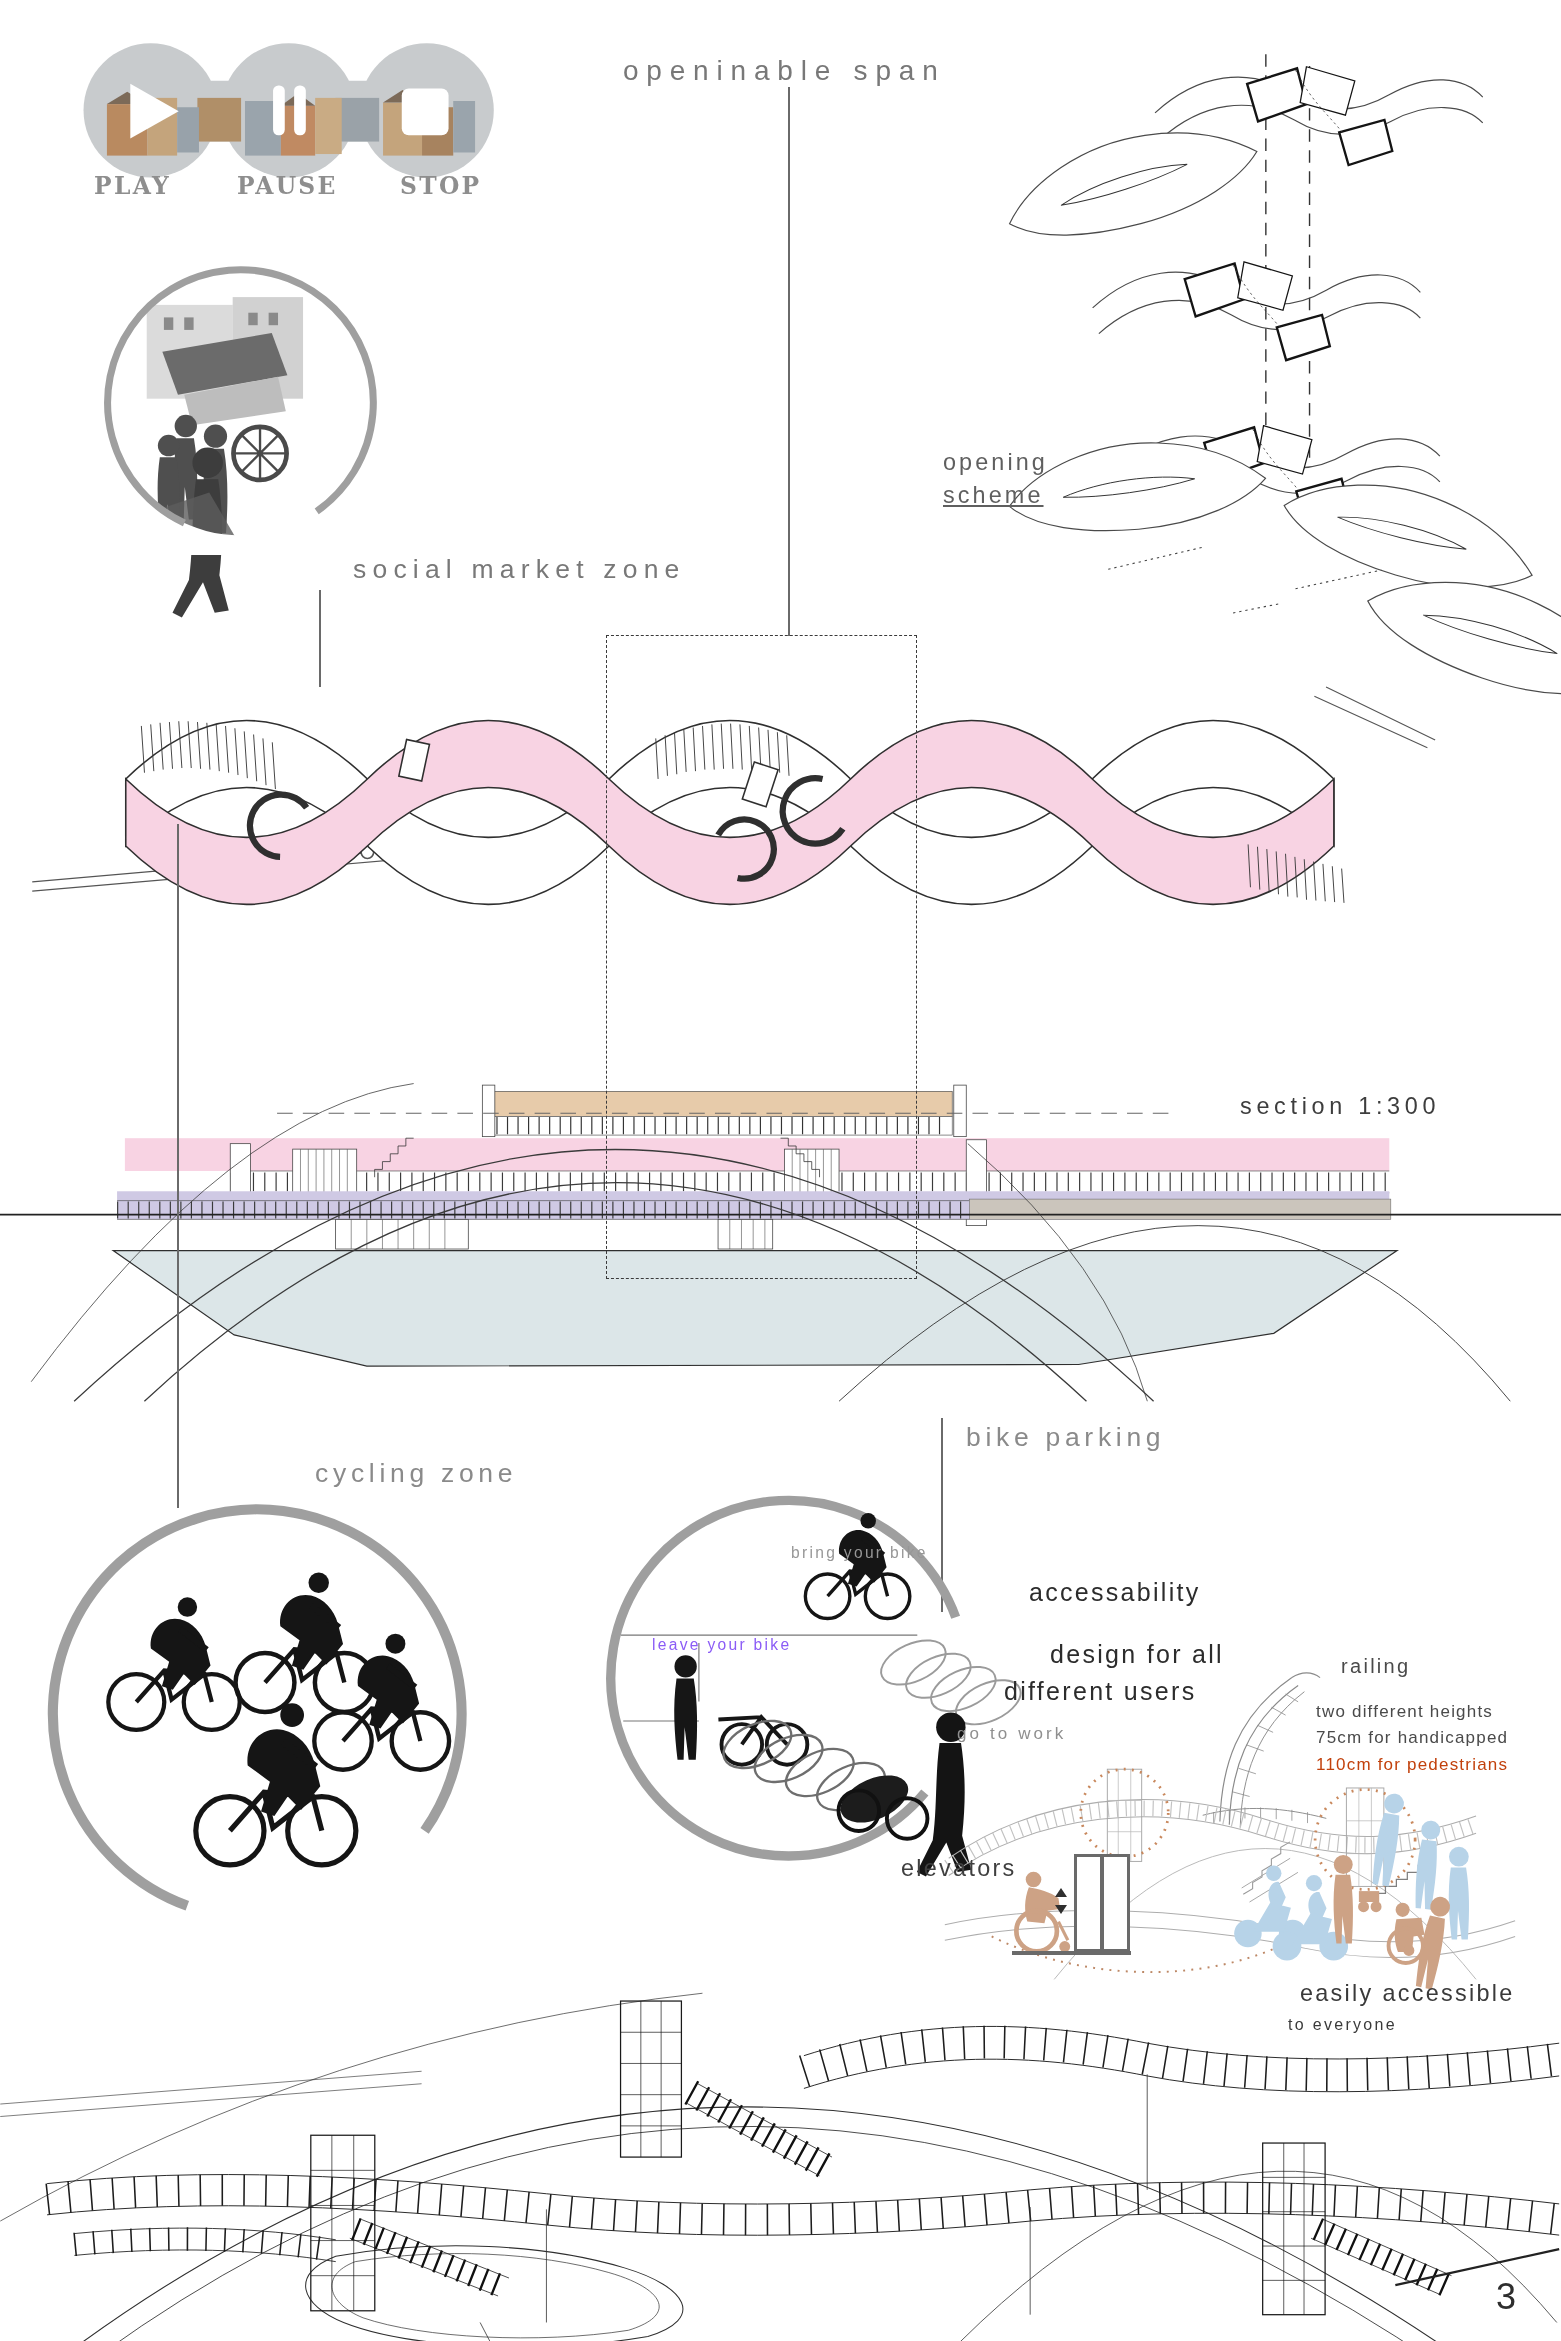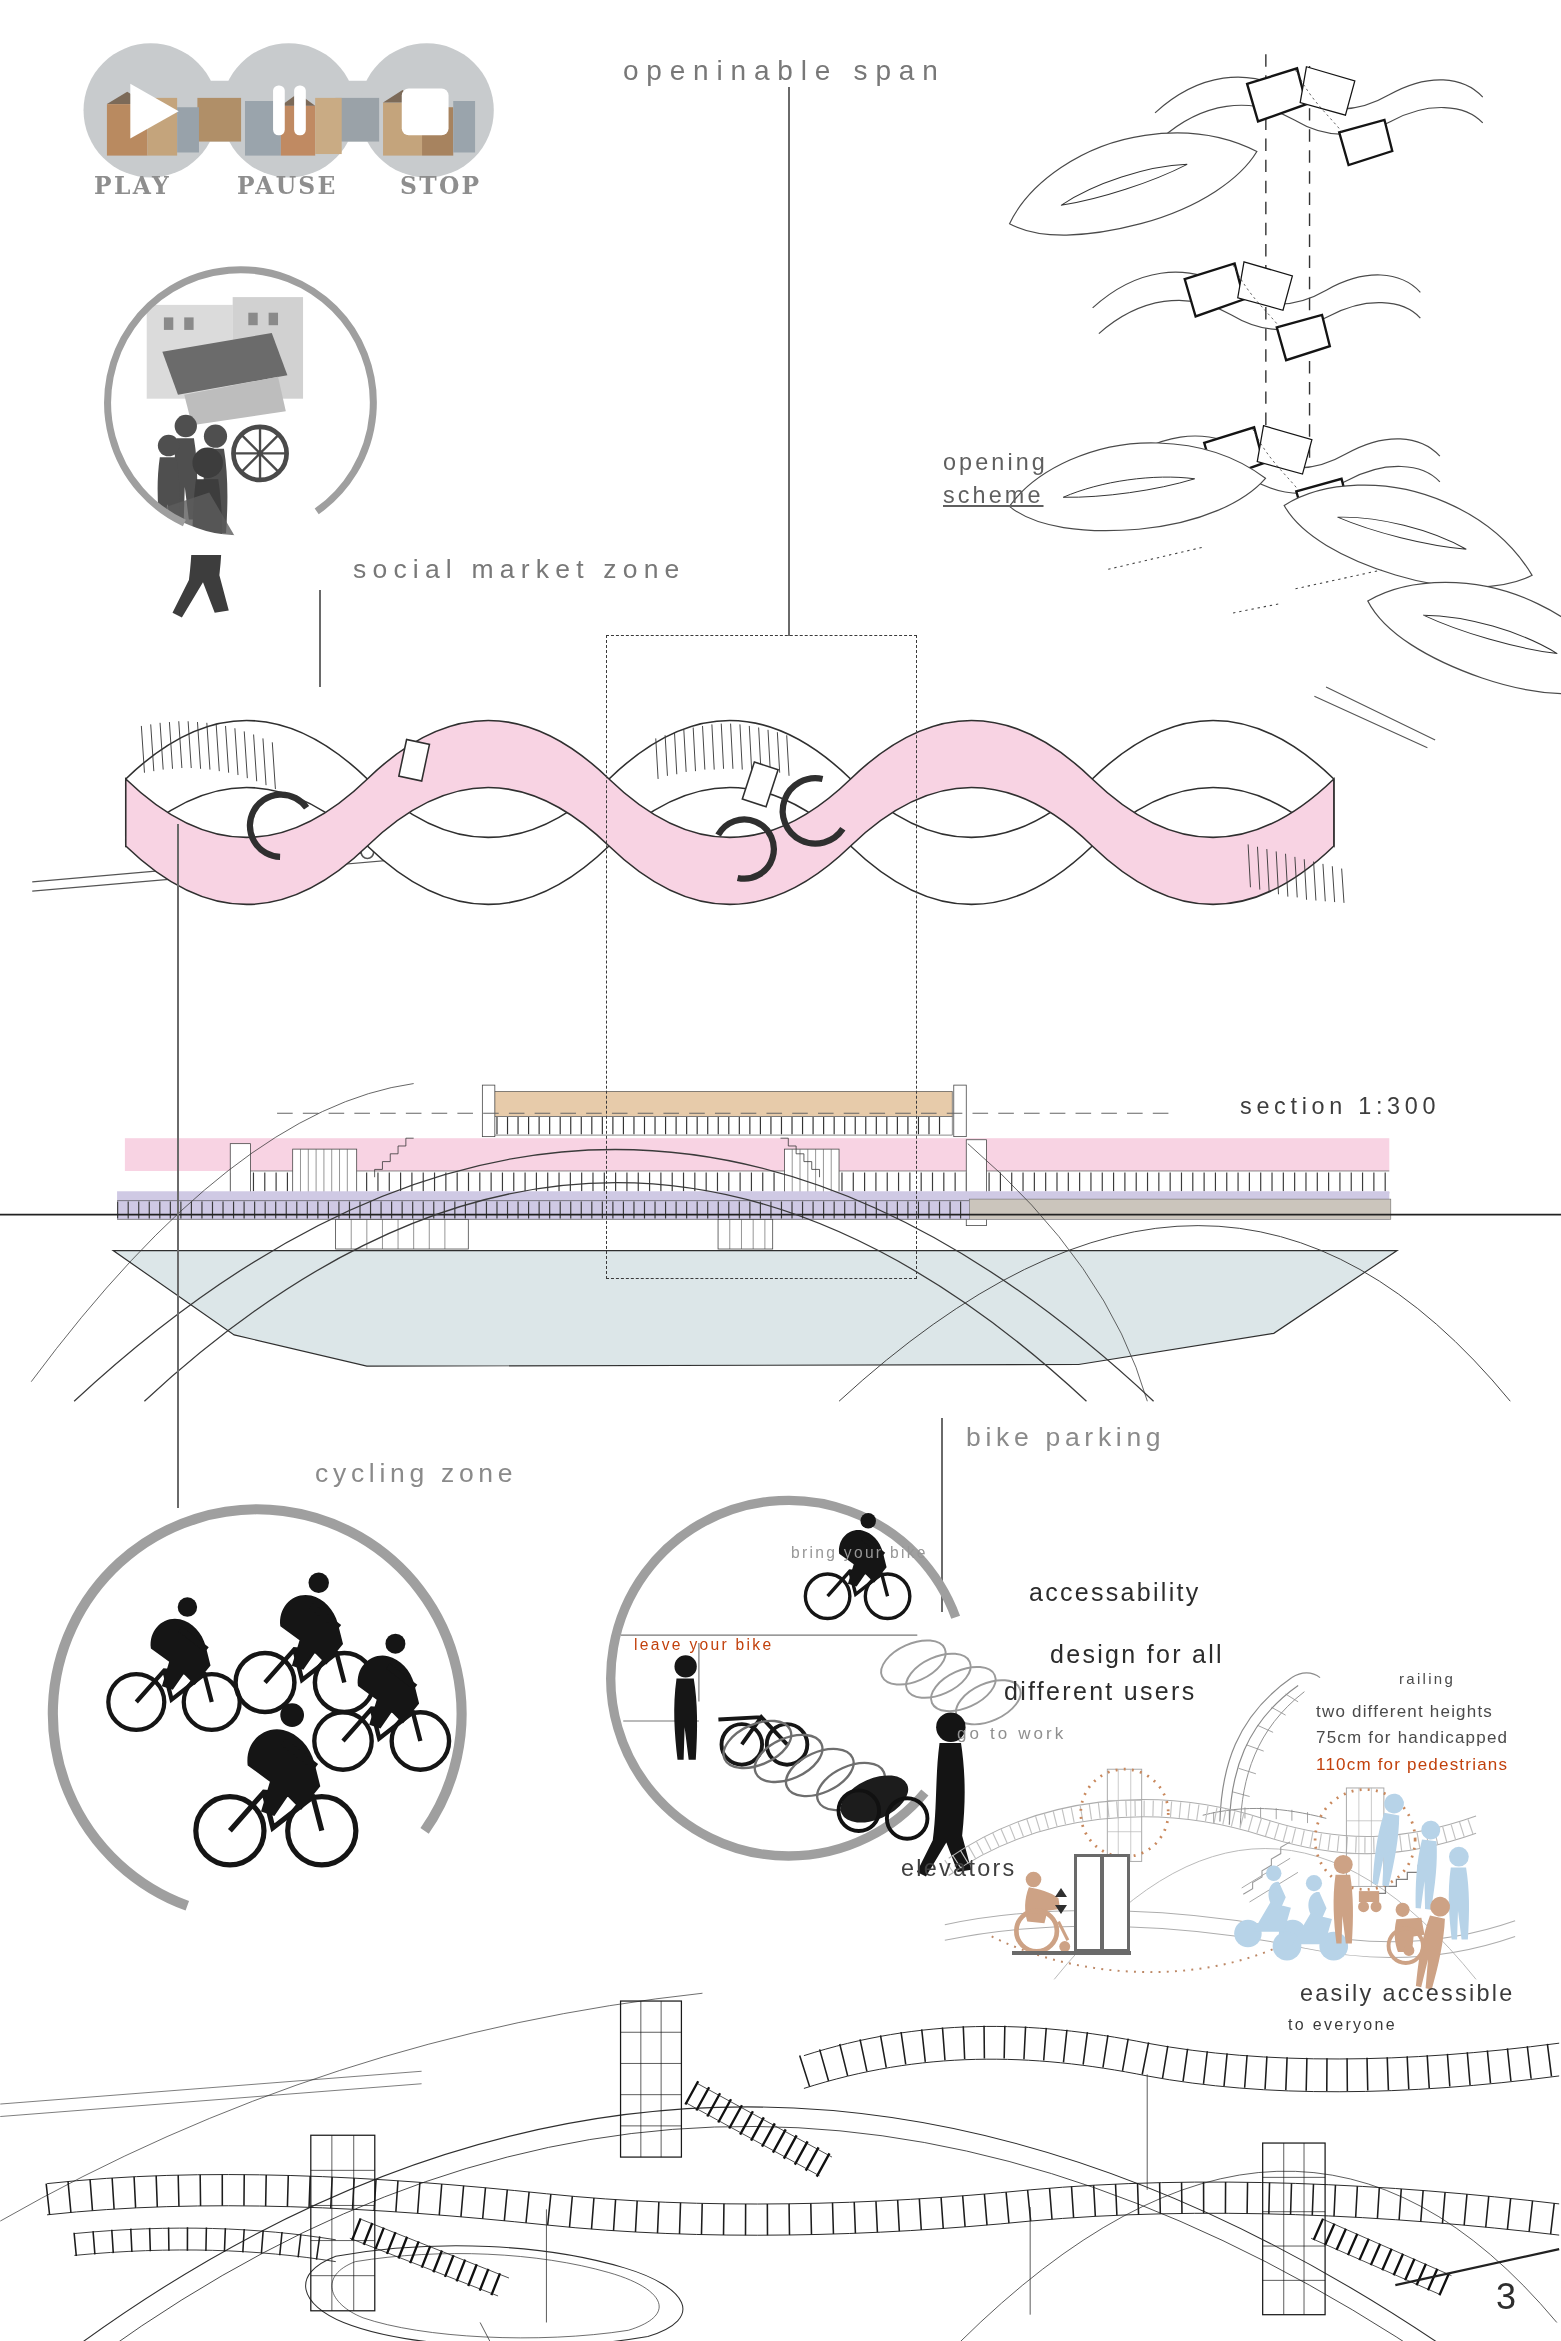--- a/index.html
+++ b/index.html
@@ -237,39 +237,39 @@
     <g>
       <ellipse cx="350" cy="400" rx="46" ry="26" fill="#1c1c1c" transform="rotate(-24 350 400)"></ellipse>
       <circle cx="330" cy="415" r="26" fill="none" stroke="#111" stroke-width="5"></circle>
       <circle cx="392" cy="425" r="26" fill="none" stroke="#111" stroke-width="5"></circle>
     </g>
     <g fill="#141414">
       <use href="#walker" transform="translate(448,308) scale(1.45)"></use>
     </g>
   </svg>
   <div class="lbl" style="left:791px;top:1544px;font-size:15.6px;letter-spacing:2.3px;color:#979797;">bring your bike</div>
-  <div class="lbl" style="left:634px;top:1636px;font-size:15.6px;letter-spacing:2.3px;color:#c2410c;">leave your bike</div>
+  <div class="lbl" style="left:652px;top:1636px;font-size:15.6px;letter-spacing:2.3px;color:#8b5cf6;">leave your bike</div>
   <div class="lbl" style="left:957px;top:1724px;font-size:17px;letter-spacing:3.1px;color:#8f8f8f;">go to work</div>
 
   <div class="lbl" style="left:1029px;top:1578px;font-size:25px;letter-spacing:2.3px;color:#2c2c2c;">accessability</div>
   <div class="lbl" style="left:1050px;top:1627px;font-size:25px;letter-spacing:2.3px;color:#2c2c2c;margin-top:13px;">design for all</div>
   <div class="lbl" style="left:1004px;top:1677px;font-size:25px;letter-spacing:2.3px;color:#2c2c2c;text-align:center;">different users</div>
 
   <svg class="abs" style="left:1198px;top:1651px;" width="133" height="176" viewBox="0 0 170 225">
     <g stroke="#8a8a8a" fill="none">
       <path d="M28,218 C30,150 48,84 120,34" stroke-width="1.5"></path>
       <path d="M40,222 C42,156 60,92 128,44" stroke-width="1.5"></path>
       <path d="M54,225 C56,162 74,100 136,52" stroke-width="1.2"></path>
       <path d="M120,34 C132,26 146,26 156,34" stroke-width="1.5"></path>
       <path d="M44,180 l22,6 M52,150 l22,7 M62,120 l22,8 M76,95 l20,9 M94,72 l18,10 M112,55 l16,10" stroke-width="1"></path>
       <path d="M6,210 C60,196 110,200 164,214" stroke-width="1.2"></path>
       <path d="M20,206 v14 M40,202 v14 M60,200 v14 M80,200 v14 M100,201 v14 M120,203 v14 M140,206 v14" stroke-width="1"></path>
     </g>
   </svg>
-  <div class="lbl" style="left:1399px;top:1655px;font-size:15px;letter-spacing:2.3px;color:#4a4a4a;margin-top:15px;">railing</div>
+  <div class="lbl" style="left:1341px;top:1655px;font-size:20px;letter-spacing:2.3px;color:#4a4a4a;">railing</div>
   <div class="lbl" style="left:1316px;top:1702px;font-size:17px;letter-spacing:1.2px;color:#4a4a4a;">two different heights</div>
   <div class="lbl" style="left:1316px;top:1728px;font-size:17px;letter-spacing:1.2px;color:#4a4a4a;">75cm for handicapped</div>
   <div class="lbl" style="left:1316px;top:1755px;font-size:17px;letter-spacing:1.2px;color:#c2410c;">110cm for pedestrians</div>
 
   <svg class="abs" style="left:937px;top:1741px;" width="625" height="258" viewBox="0 0 800 330">
     <path d="M150,305 Q420,-30 690,305" stroke="#b5b5b5" stroke-width="1.2" fill="none"></path>
     <g stroke="#adadad" stroke-width="1.3" fill="none">
       <path d="M15,150 C130,70 280,55 420,100 C520,132 600,128 690,96"></path>
       <path d="M15,172 C130,92 280,77 420,122 C520,154 600,150 690,118"></path>
       <path d="M10,235 C150,205 330,215 470,245 C570,266 660,258 740,230"></path>

